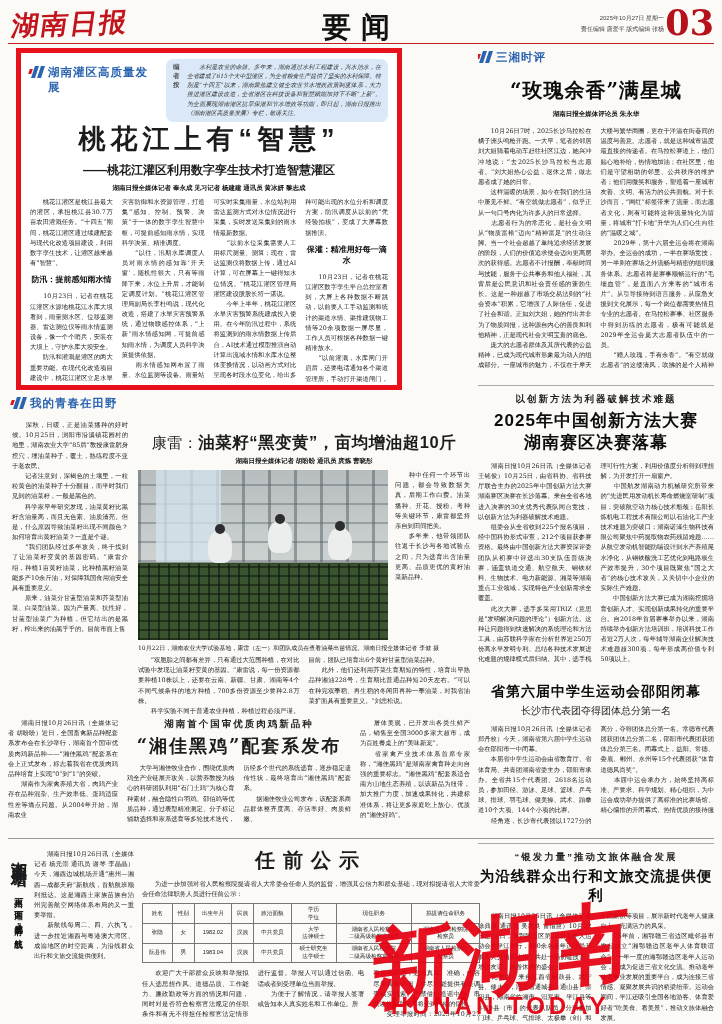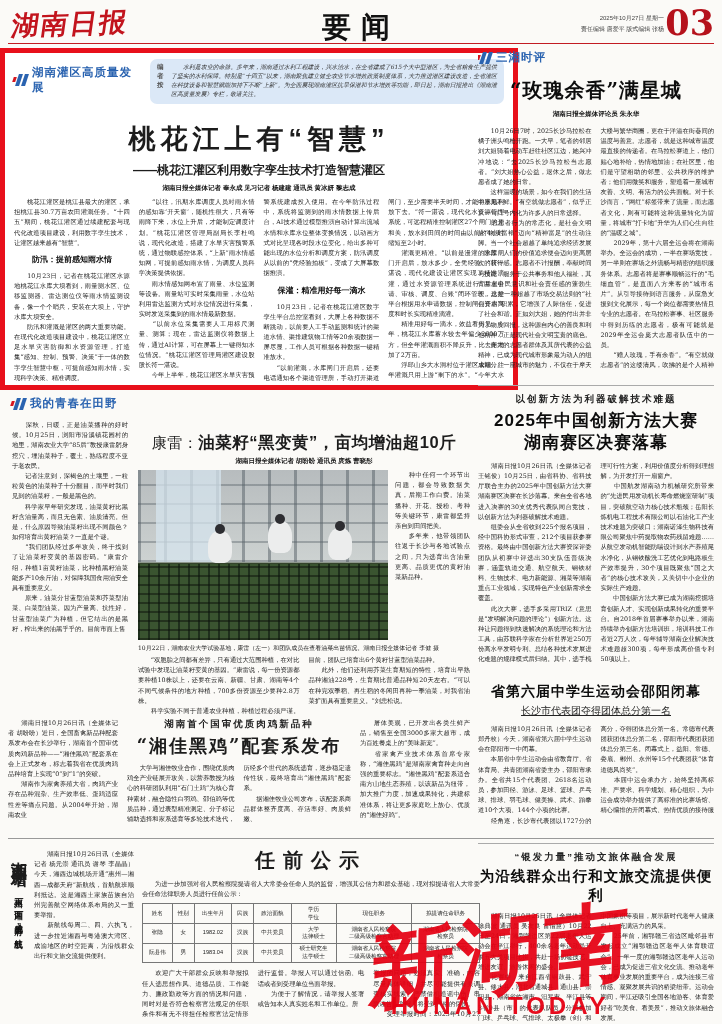--- a/index.html
+++ b/index.html
@@ -11,51 +11,51 @@
   .section-title{position:absolute;left:50%;top:8px;transform:translateX(-50%);
                  font:900 29px "DejaVu Serif",serif;letter-spacing:10px;color:#111;}
   .dateblock{position:absolute;right:58px;top:13px;text-align:right;font:400 6px "Liberation Sans",sans-serif;
              color:#444;line-height:1.9;}
   .pageno{position:absolute;right:8px;top:2px;font:700 35px "DejaVu Serif",serif;color:#b5121c;}
   .hdr-rule{position:absolute;left:8px;right:8px;top:43px;border-top:1.5px solid #c21b22;}
   
   .bt{font-size:6.3px;line-height:1.62;text-align:justify;white-space:pre-line;color:#222;}
   .byline{font:700 6.5px "Liberation Sans",sans-serif;text-align:center;color:#111;}
   .kicker{font:700 9.5px "Liberation Sans",sans-serif;text-align:center;letter-spacing:2px;color:#222;}
-  .seclabel{display:flex;align-items:center;gap:4px;}
+  .seclabel{display:flex;gap:4px;}
   .seclabel span.t{font:700 11.5px "Liberation Sans",sans-serif;color:#2a63b0;letter-spacing:1px;}
   .mark{position:relative;width:14px;height:14px;display:inline-block;flex:0 0 auto;}
   .mark i{position:absolute;display:block;transform:skewX(-18deg);}
   .mark .b1{left:3px;top:1px;width:4px;height:12px;background:#2a63b0;}
   .mark .b2{left:8.5px;top:1px;width:4px;height:12px;background:#2a63b0;}
   .mark .r1{left:-1px;top:4px;width:3px;height:5px;background:#d6161f;}
   .hr{border:0;border-top:1px solid #aaa;margin:7px 0;}
   h1,h2,h3,h4{margin:0;font-family:"Liberation Sans",sans-serif;color:#0d0d0d;}
   
-  .redbox{position:absolute;left:0;top:48px;width:518px;height:342px;box-sizing:border-box;
+  .redbox{position:absolute;left:16px;top:48px;width:386px;height:342px;box-sizing:border-box;
           border:5px solid #e8101b;background:#fff;padding:6px 9px;}
   .rb-top{display:flex;gap:8px;align-items:flex-start;height:56px;}
   .rb-label{width:128px;padding-top:6px;}
   .rb-note{flex:1;background:#dbe8f7;border-radius:7px;padding:4px 7px;display:flex;gap:5px;}
   .rb-note .nl{width:9px;font:700 6.5px "Liberation Sans",sans-serif;color:#555;line-height:1.35;word-break:break-all;}
   .rb-note .nt{flex:1;font-style:italic;font-size:5.9px;line-height:1.55;text-align:justify;color:#333;white-space:pre-line;}
   .rb-h{font:900 27px "Liberation Sans",sans-serif;text-align:center;letter-spacing:5px;margin-top:6px;}
   .rb-deck{font:600 12px "Liberation Sans",sans-serif;text-align:center;margin-top:5px;color:#1d1d1d;}
   .rb-byline{margin:5px 0 4px;}
   .rb-body{columns:4;column-gap:9px;height:188px;overflow:hidden;}
   .rb-body h4{font:700 8px "Liberation Sans",sans-serif;text-align:center;margin:6px 0;break-inside:avoid;}
   
   .rightcol{position:absolute;left:478px;top:50px;width:236px;height:972px;overflow:hidden;}
   .pl-h{font:900 20px "DejaVu Serif",serif;text-align:center;letter-spacing:1px;margin-top:12px;}
   .pl-byline{margin:6px 0 7px;}
   .pl-body{columns:2;column-gap:9px;height:252px;overflow:hidden;}
   .in-h{font-weight:900;font-size:17px;text-align:center;line-height:1.32;letter-spacing:1px;margin:4px 0 6px;}
   .in-body{columns:2;column-gap:9px;height:212px;overflow:hidden;}
   .sp-h{font-weight:900;font-size:14px;text-align:center;letter-spacing:1px;margin-top:10px;}
-  .sp-deck{font:400 10px "Liberation Sans",sans-serif;text-align:center;margin:3px 0 6px;color:#222;text-decoration:underline;}
+  .sp-deck{font:400 10px "Liberation Sans",sans-serif;text-align:center;margin:3px 0 6px;color:#222;}
   .sp-body{columns:2;column-gap:9px;height:112px;overflow:hidden;}
   .el-h{font-weight:900;font-size:14.5px;text-align:center;letter-spacing:1px;margin:3px 0 6px;}
   .el-body{columns:2;column-gap:9px;height:140px;overflow:hidden;}
   
   .midband{position:absolute;left:8px;top:396px;width:462px;height:316px;}
   .mb-label{position:absolute;left:4px;top:0;}
   .mb-left{position:absolute;left:4px;top:24px;width:116px;height:290px;overflow:hidden;}
   .mb-right{position:absolute;left:130px;top:0;width:332px;height:316px;margin-top:36px;}
   .kang-h{text-align:center;font-size:16.5px;letter-spacing:.5px;}
   .kang-h .pre{font:400 15px "DejaVu Serif",serif;}

